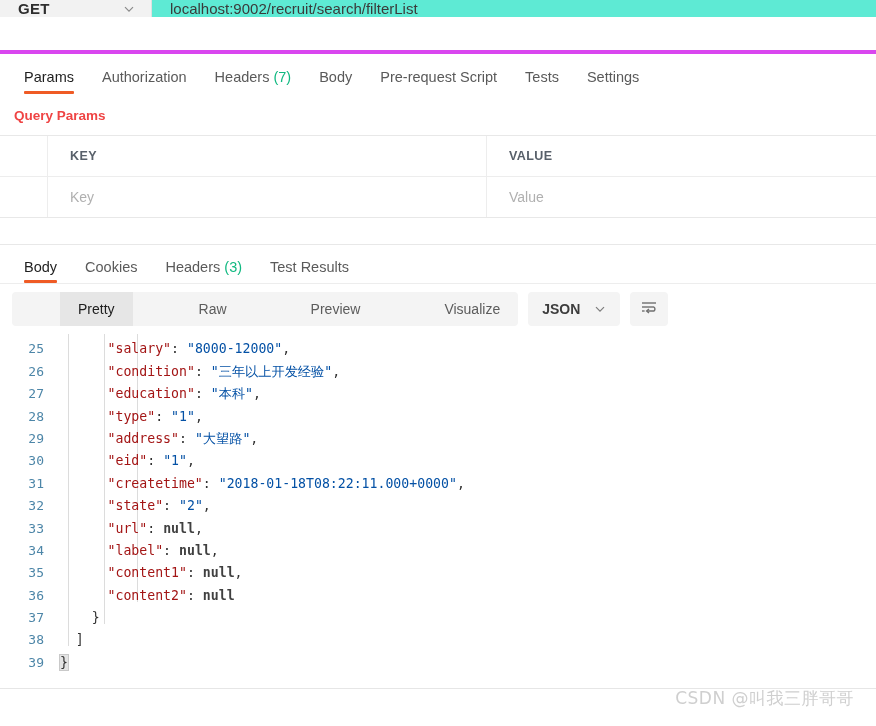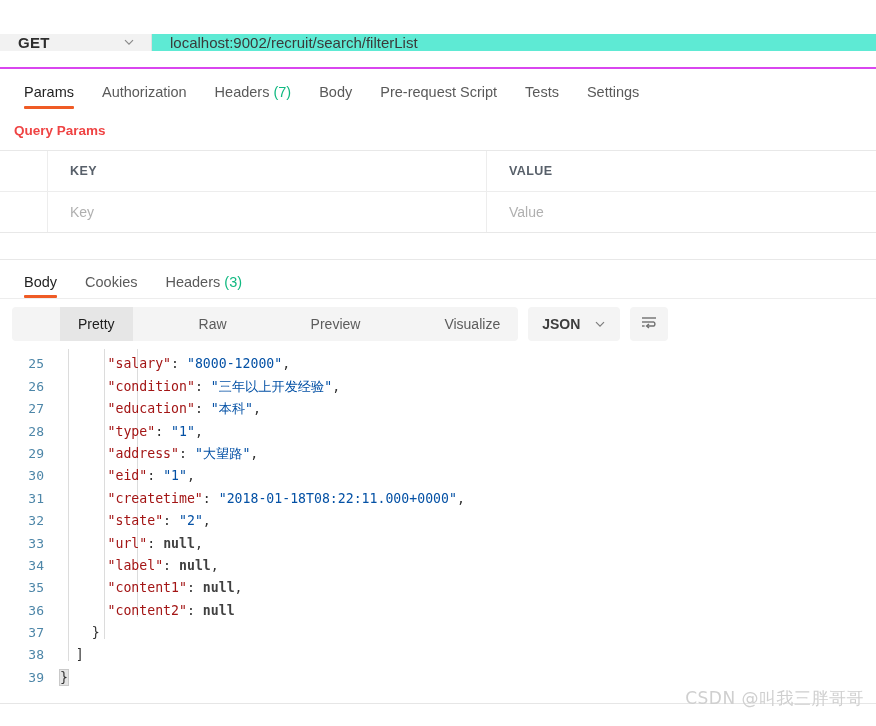--- a/index.html
+++ b/index.html
@@ -12,24 +12,23 @@
     height: 726px;
     font-family: "Liberation Sans", sans-serif;
     color: #2c2c2c;
     overflow: hidden;
     position: relative;
   }
 
   
   .url-bar {
     display: flex;
-    align-items: center;
+    align-items: flex-start;
     height: 50px;
-    border-bottom: 2px solid #d946ef;
-    margin-top: 17px;
+    border-bottom: 4px solid #d946ef;
   }
   .method-select {
     width: 152px;
     background: #f2f2f2;
     border-right: 1px solid #e0e0e0;
     display: flex;
     align-items: center;
     justify-content: space-between;
     padding: 0 16px 0 18px;
     box-sizing: border-box;
@@ -256,21 +255,21 @@
 
   .code-bottom-border {
     position: absolute;
     left: 0; right: 0; bottom: 0;
     height: 1px;
     background: #e6e6e6;
   }
 
   .watermark {
     position: absolute;
-    right: 12px;
+    right: 22px;
     bottom: 16px;
     font-size: 17px;
     color: #cfcfcf;
     font-family: "DejaVu Sans", sans-serif;
     letter-spacing: 0.5px;
     pointer-events: none;
   }
 </style>
 </head>
 <body>
@@ -340,20 +339,23 @@
 <div class="resp-tabs">
   <div class="tab active">
     <span>Body</span>
   </div>
   <div class="tab">
     <span>Cookies</span>
   </div>
   <div class="tab">
     <span>Headers</span>
     <span class="cnt">(3)</span>
+  </div>
+  <div class="tab">
+    <span>Test Results</span>
   </div>
 </div>
 
 <div class="view-bar">
   <div class="seg">
     <div class="seg-item active">
       <span>Pretty</span>
     </div>
     <div class="seg-item">
       <span>Raw</span>

